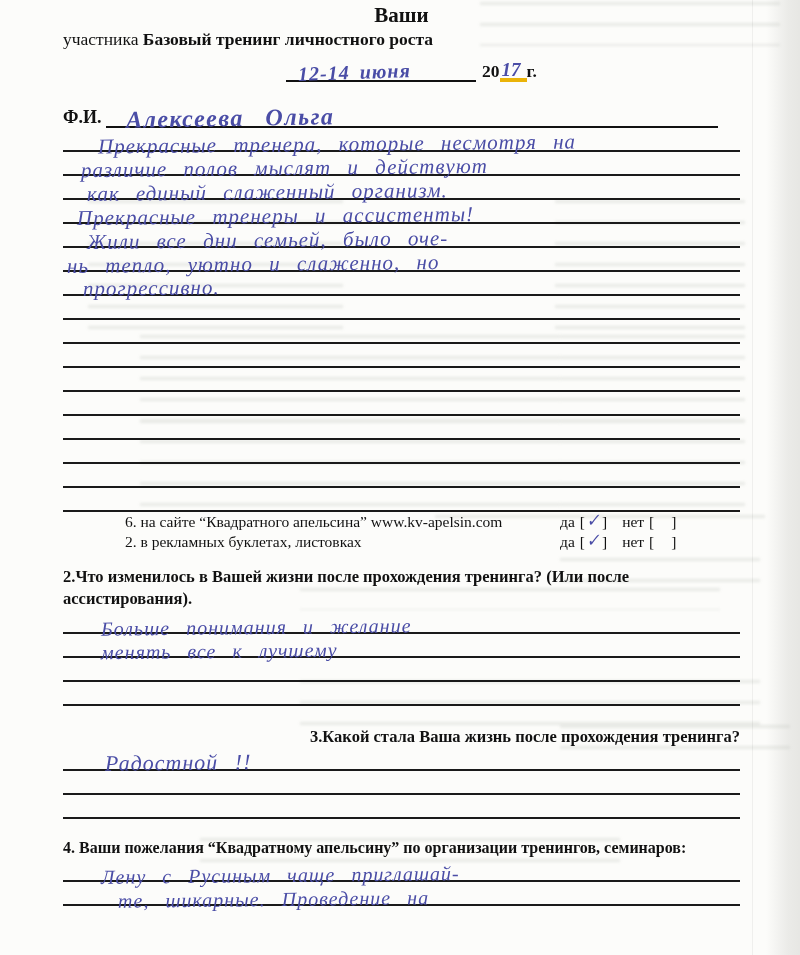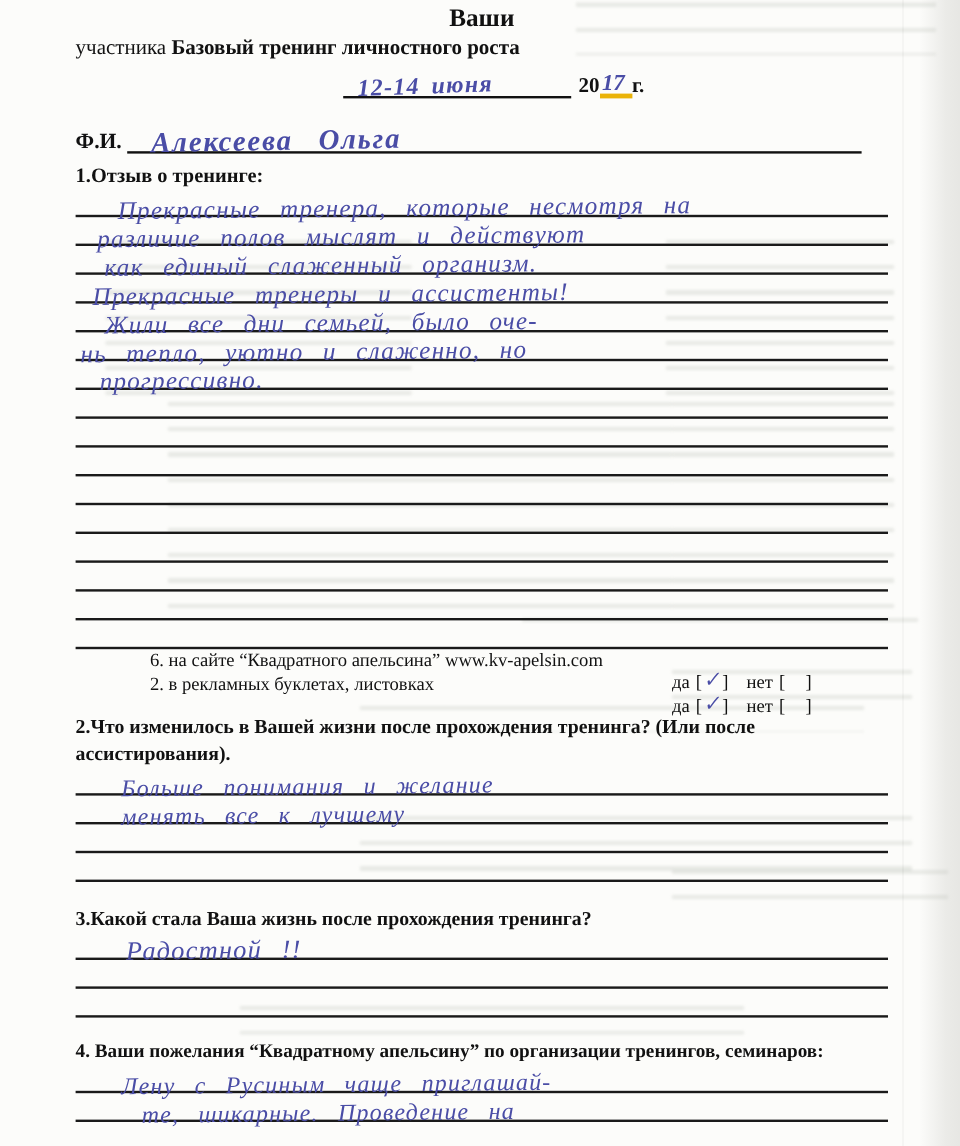--- a/index.html
+++ b/index.html
@@ -49,29 +49,29 @@
 
   .sech { font-weight:bold; font-size:17px; line-height:21px; }
   .sec1h { margin-top:8px; }
 
   .rl { height:22px; border-bottom:2px solid #1a1a1a; position:relative; }
   .rl .hw { position:absolute; bottom:-7px; left:30px; font-size:21px; letter-spacing:1px; word-spacing:10px; transform:rotate(-0.6deg); }
 
   .qintro { margin-top:10px; font-size:15.5px; line-height:20px; }
   .qitem { position:relative; padding-left:62px; font-size:15.5px; line-height:20px; height:20px; }
   .qlink { }
-  .yesno { position:absolute; left:497px; top:17px; display:flex; align-items:baseline; }
+  .yesno { position:absolute; left:497px; top:0; display:flex; align-items:baseline; }
   .yesno .bko { margin-left:5px; }
   .yesno .chkbox { display:inline-block; width:17px; text-align:center; }
   .yesno .chk { color:#4a4da6; font-size:17px; display:inline-block; transform:translateY(-1px) rotate(-6deg); }
   .yesno .nolbl { margin-left:15px; }
 
   .sec2h { margin-top:14px; font-size:16.5px; line-height:22px; }
   .rules2 .rl .hw { left:38px; font-size:20px; }
-  .sec3h { margin-top:20px; font-size:16.5px; }
+  .sec3h { margin-top:20px; font-size:16.5px;text-align:right; }
   .rules3 .rl .hw { left:42px; font-size:22px; }
   .sec4h { margin-top:18px; font-size:16px; }
   .rules4 .rl .hw { left:38px; font-size:20px; }
 </style>
 </head>
 <body>
 
 <div class="page">
 
   <div class="ghost" style="left:480px; top:2px;  width:300px; height:44px;"></div>
@@ -107,21 +107,20 @@
       <span>г.</span>
     </div>
 
     <div class="namerow">
       <span>Ф.И.</span>
       <span class="nameline">
         <span class="hw name-hw">Алексеева Ольга</span>
       </span>
     </div>
 
-    <div class="sech sec1h">1.Отзыв о тренинге:</div>
     <div class="rules1">
       <div class="rl">
           <span class="hw" style="left:35px;">Прекрасные тренера, которые несмотря на</span>
         </div>
       <div class="rl">
           <span class="hw" style="left:18px;">различие полов мыслят и действуют</span>
         </div>
       <div class="rl">
           <span class="hw" style="left:24px;">как единый слаженный организм.</span>
         </div>

